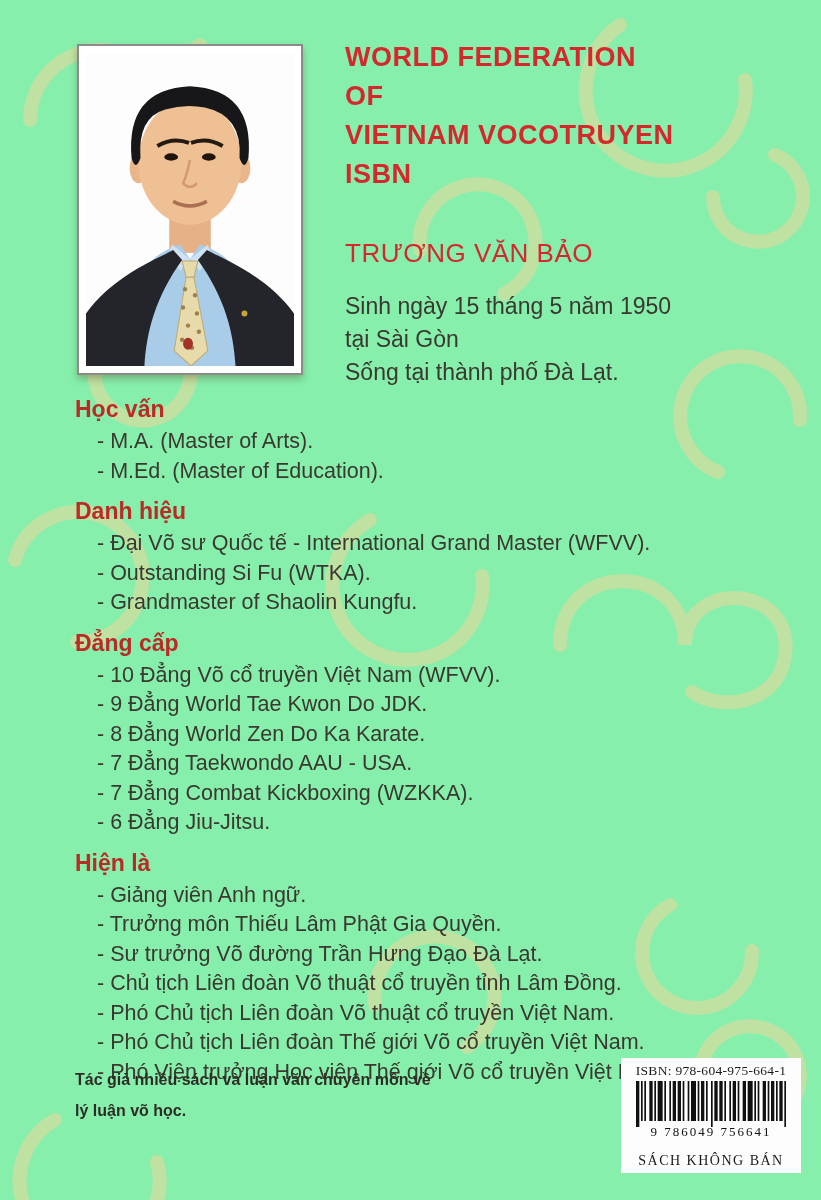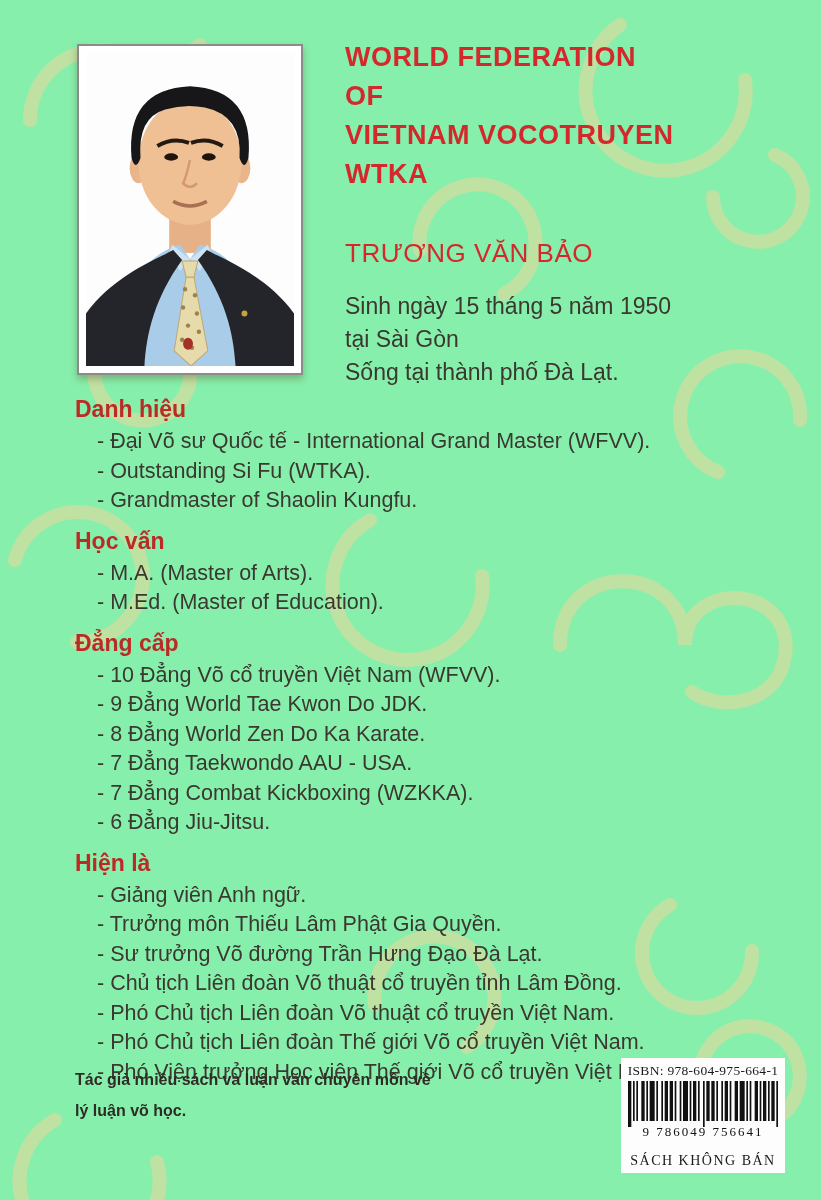--- a/index.html
+++ b/index.html
@@ -51,21 +51,21 @@
   }
 
   
   .author-note{
     position:absolute;left:75px;top:1064px;width:540px;
     color:#2e2c25;font-weight:bold;font-size:16px;line-height:31px;
   }
 
   
   .barcode-box{
-    position:absolute;left:621px;top:1058px;width:164px;
+    position:absolute;left:621px;top:1058px;width:180px;
     background:#fdfdfd;padding:5px 6px 4px 6px;box-sizing:border-box;
     text-align:center;
   }
   .barcode-isbn{
     font-family:"Liberation Serif","DejaVu Serif",serif;
     font-size:13.5px;color:#1a1a1a;letter-spacing:.3px;white-space:nowrap;
   }
   .barcode-bars{display:block;margin:2px auto 0 auto;}
   .barcode-digits{
     font-family:"Liberation Serif","DejaVu Serif",serif;
@@ -145,43 +145,43 @@
       <path d="M0,310 L0,258 C28,220 72,204 88,195 L97,205 C70,242 61,276 59,310 Z" fill="#23252b"></path>
       <path d="M210,310 L210,258 C182,220 138,204 122,195 L113,205 C140,242 149,276 151,310 Z" fill="#23252b"></path>
       <circle cx="160" cy="258" r="3" fill="#c8a23a"></circle>
     </svg>
   </div>
 
   <div class="fed-title">
     <div>WORLD FEDERATION</div>
     <div>OF</div>
     <div>VIETNAM VOCOTRUYEN</div>
-    <div>WTKA</div>
+    <div>ISBN</div>
   </div>
 
   <div class="person-name">TRƯƠNG VĂN BẢO</div>
   <div class="birth-block">
     <div>Sinh ngày 15 tháng 5 năm 1950</div>
     <div>tại Sài Gòn</div>
     <div>Sống tại thành phố Đà Lạt.</div>
   </div>
 
   <div class="sections">
 
     <div class="section">
+      <div class="section-heading">Học vấn</div>
+      <div class="section-item">- M.A. (Master of Arts).</div>
+      <div class="section-item">- M.Ed. (Master of Education).</div>
+    </div>
+
+    <div class="section">
       <div class="section-heading">Danh hiệu</div>
       <div class="section-item">- Đại Võ sư Quốc tế - International Grand Master (WFVV).</div>
       <div class="section-item">- Outstanding Si Fu (WTKA).</div>
       <div class="section-item">- Grandmaster of Shaolin Kungfu.</div>
-    </div>
-
-    <div class="section">
-      <div class="section-heading">Học vấn</div>
-      <div class="section-item">- M.A. (Master of Arts).</div>
-      <div class="section-item">- M.Ed. (Master of Education).</div>
     </div>
 
     <div class="section">
       <div class="section-heading">Đẳng cấp</div>
       <div class="section-item">- 10 Đẳng Võ cổ truyền Việt Nam (WFVV).</div>
       <div class="section-item">- 9 Đẳng World Tae Kwon Do JDK.</div>
       <div class="section-item">- 8 Đẳng World Zen Do Ka Karate.</div>
       <div class="section-item">- 7 Đẳng Taekwondo AAU - USA.</div>
       <div class="section-item">- 7 Đẳng Combat Kickboxing (WZKKA).</div>
       <div class="section-item">- 6 Đẳng Jiu-Jitsu.</div>

